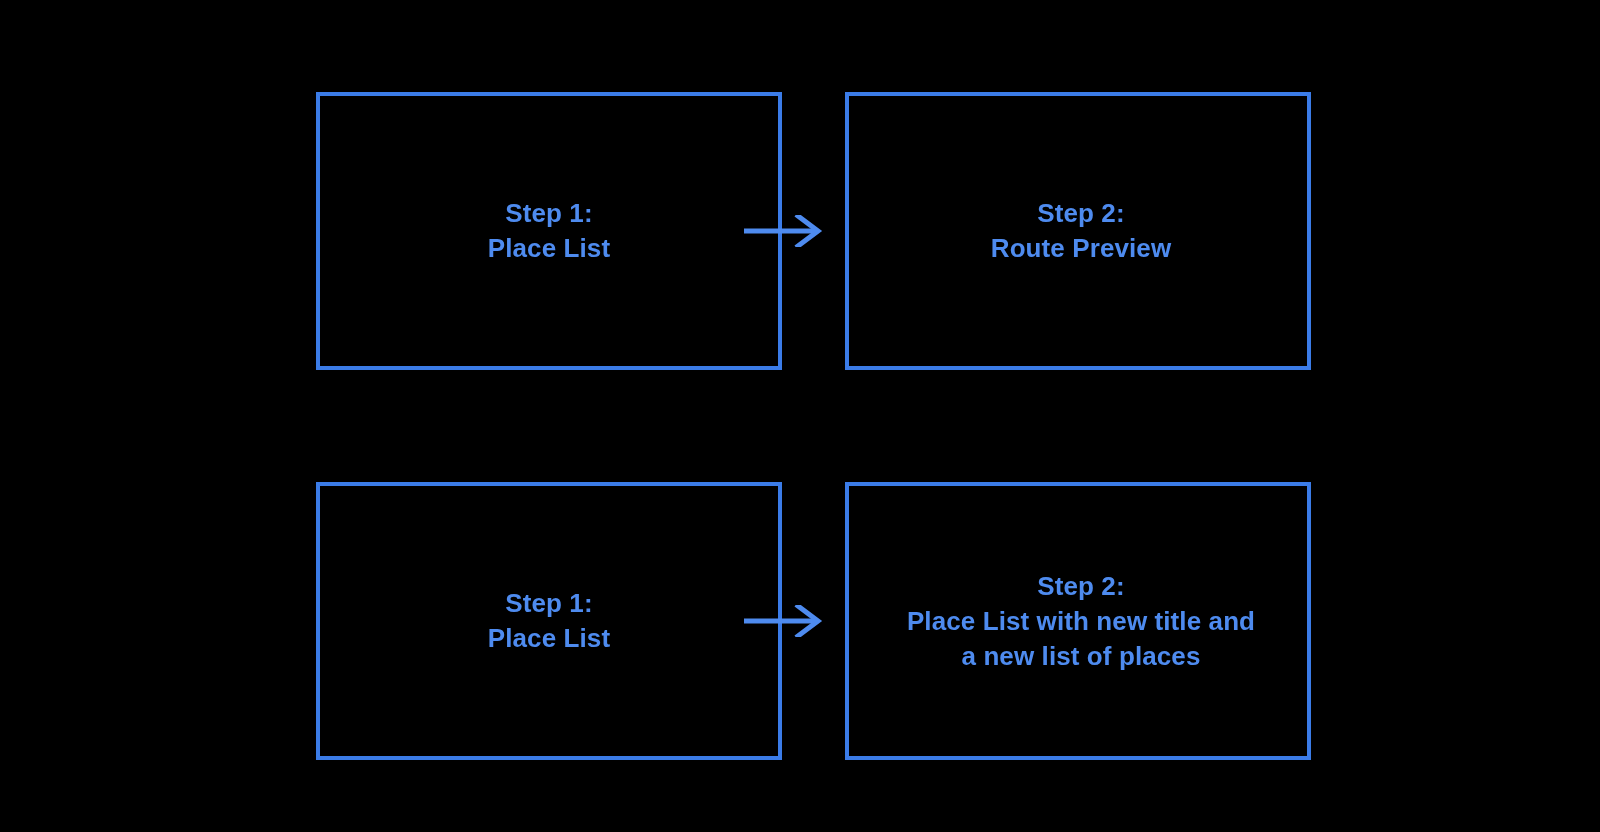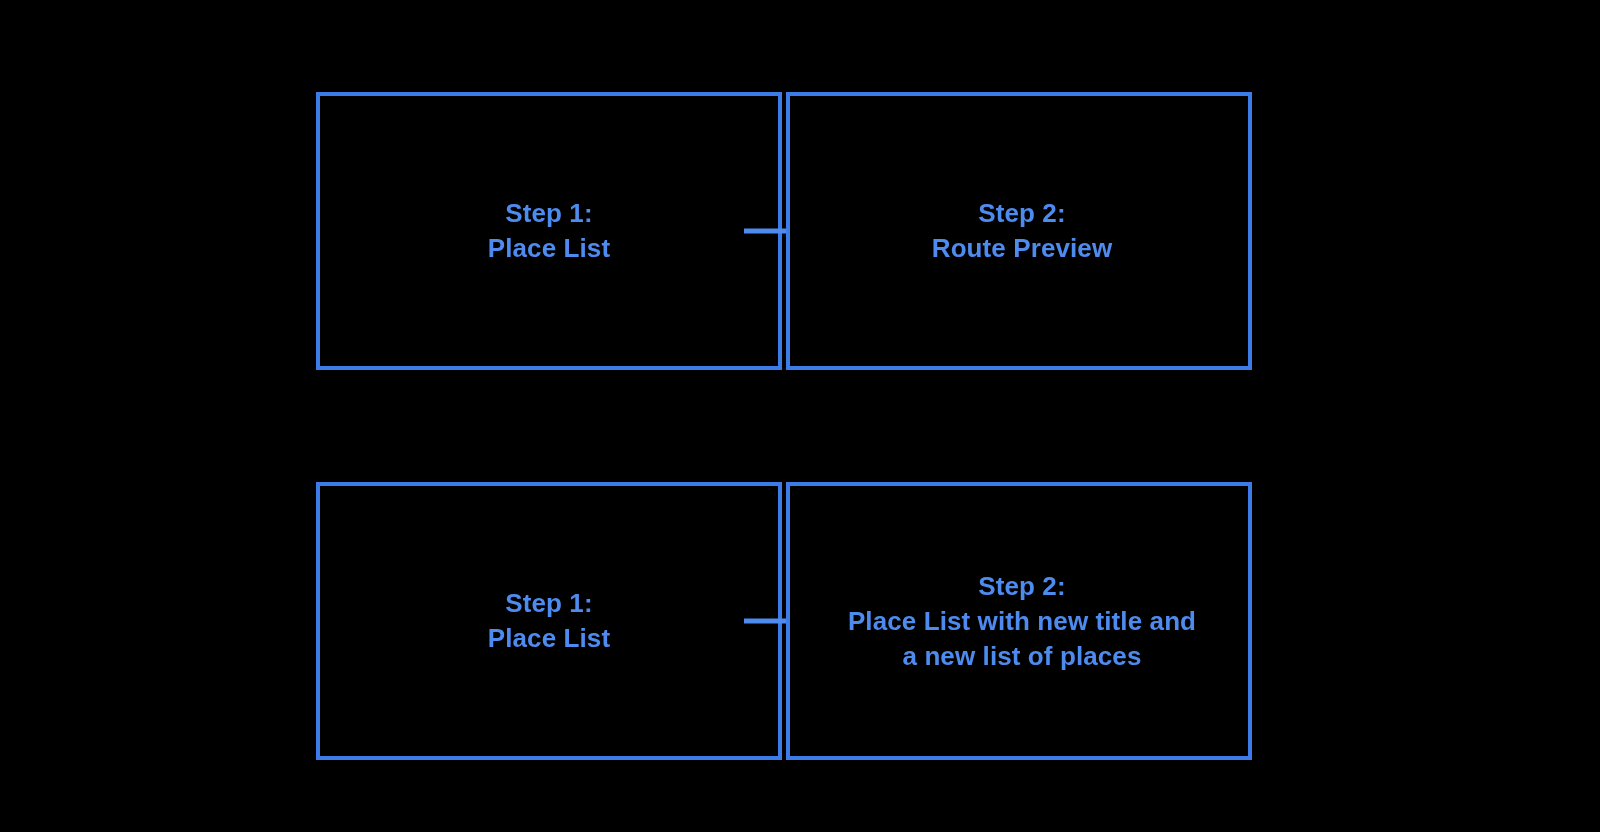--- a/index.html
+++ b/index.html
@@ -35,21 +35,21 @@
     width: 466px;
     height: 278px;
     box-sizing: border-box;
     border: 4px solid #3b7ce8;
     background: #000000;
     display: flex;
     align-items: center;
     justify-content: center;
   }
   .step-box.box-left  { left: 316px; }
-  .step-box.box-right { left: 786px; padding-left: 6px; }
+  .step-box.box-right { left: 845px; padding-left: 6px; }
 
   .step-label {
     color: #4e8bef;
     font-size: 26px;
     font-weight: bold;
     line-height: 35px;
     text-align: center;
     letter-spacing: 0.1px;
     white-space: pre-line;
     padding: 0 10px;

